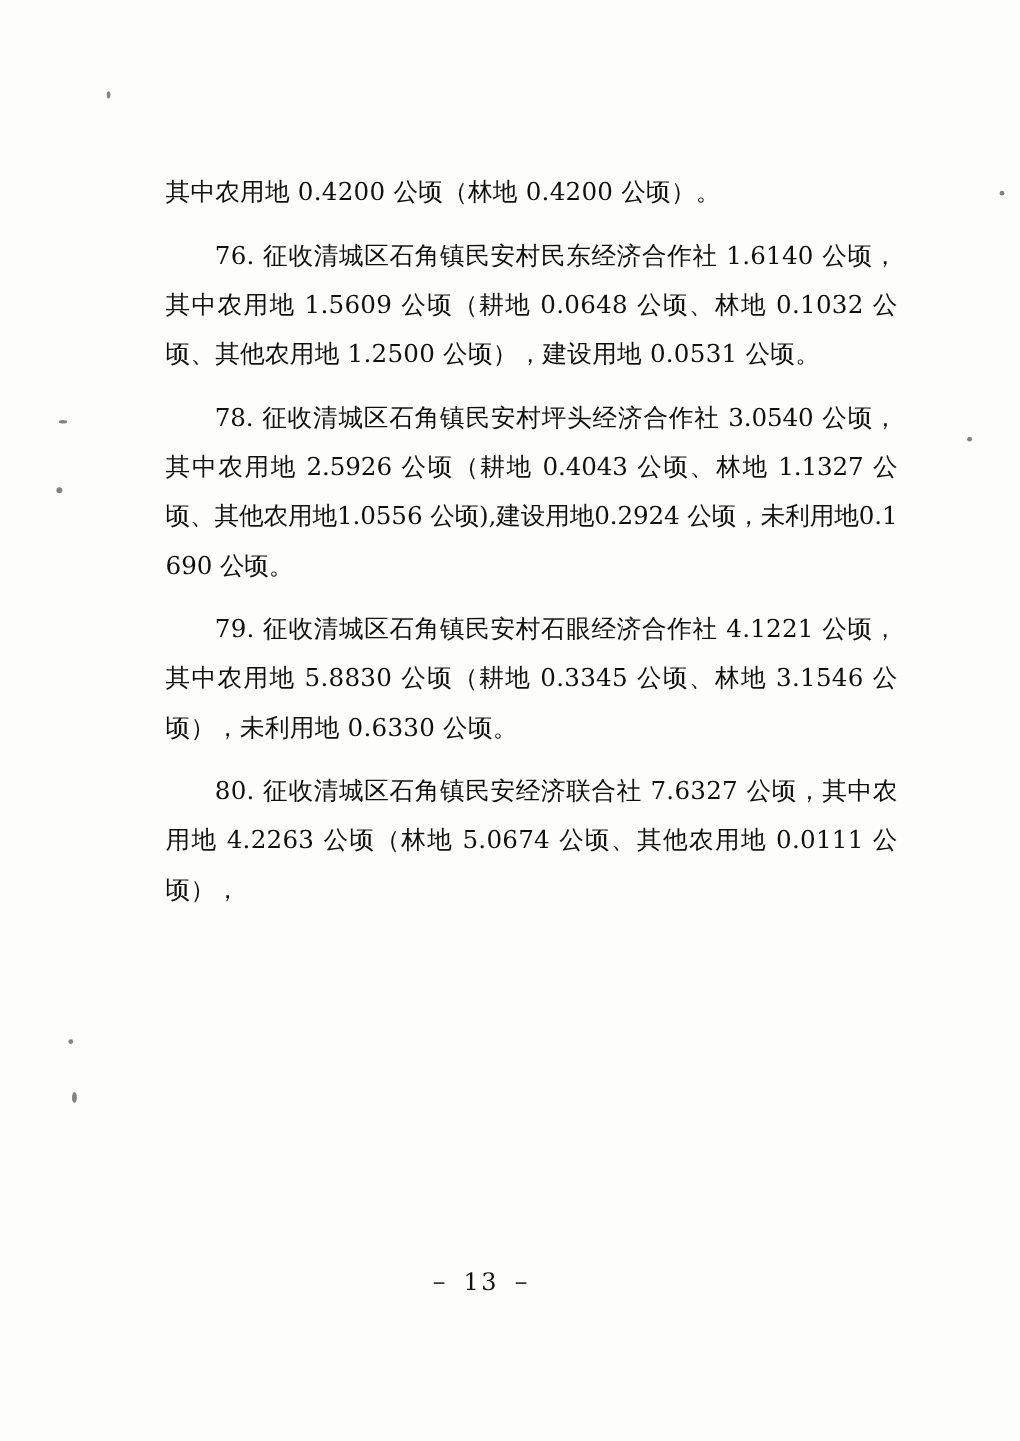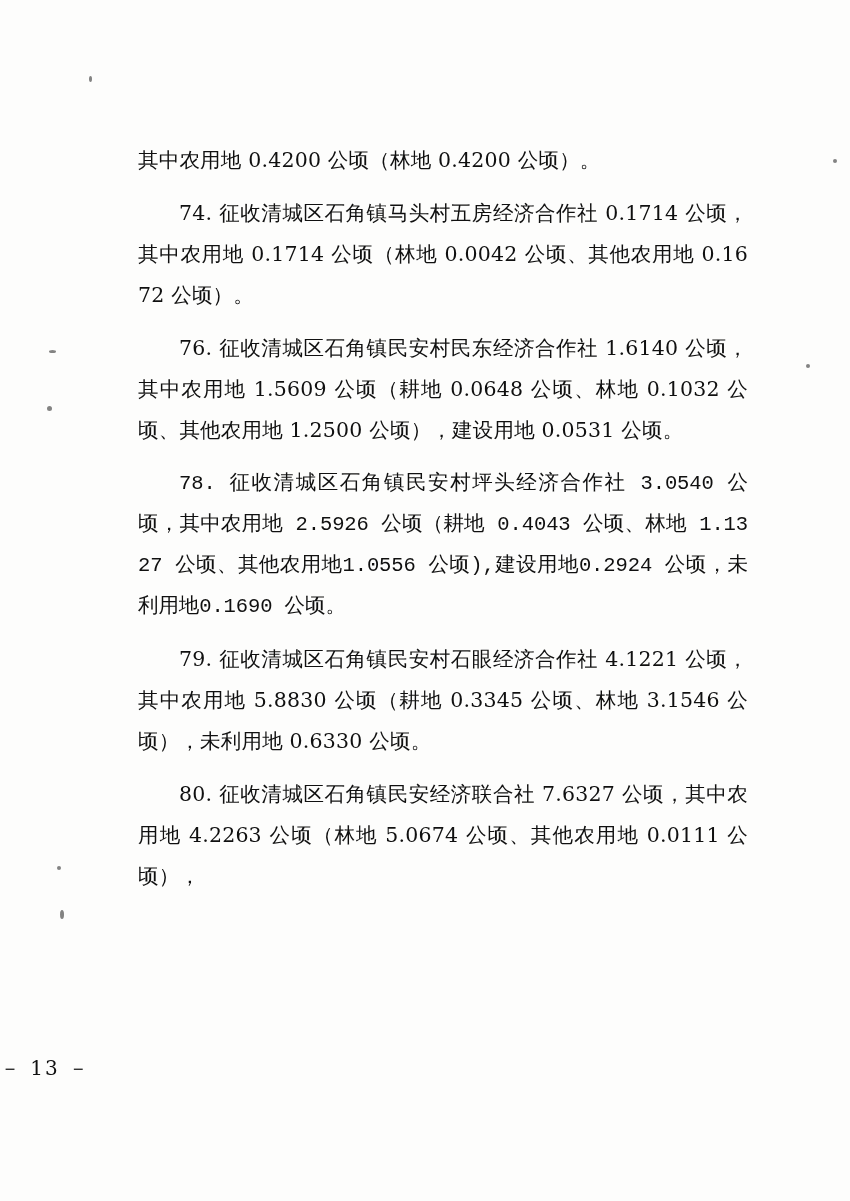--- a/index.html
+++ b/index.html
@@ -47,29 +47,28 @@
     text-align: justify;
     text-justify: inter-ideograph;
     margin: 0 0 12px 0;
     word-break: break-all;
   }
   .para.indent {
     text-indent: 41px;
   }
   .para.tight {
     letter-spacing: -0.1px;
-    font-family: Liberation Mono, monospace;
   }
 
   .footer {
     position: absolute;
     left: 0;
     top: 1055px;
     width: 850px;
-    text-align: left;
+    text-align: center;
     padding-right: 48px;
     box-sizing: border-box;
   }
   .pagenum {
     font-size: 20px;
     letter-spacing: 2px;
     font-family: "DejaVu Serif", "Liberation Serif", serif;
   }
 </style>
 </head>
@@ -80,21 +79,20 @@
   <div class="speck" style="left:89px; top:76px; width:3px; height:6px;"></div>
   <div class="speck" style="left:49px; top:350px; width:7px; height:3px;"></div>
   <div class="speck" style="left:47px; top:406px; width:5px; height:5px;"></div>
   <div class="speck" style="left:57px; top:866px; width:4px; height:4px;"></div>
   <div class="speck" style="left:60px; top:910px; width:4px; height:9px;"></div>
   <div class="speck" style="left:806px; top:364px; width:4px; height:4px;"></div>
   <div class="speck" style="left:833px; top:159px; width:4px; height:4px;"></div>
 
   <div class="content">
     <p class="para">其中农用地 0.4200 公顷（林地 0.4200 公顷）。</p>
-    <p class="para indent">74. 征收清城区石角镇马头村五房经济合作社 0.1714 公顷，其中农用地 0.1714 公顷（林地 0.0042 公顷、其他农用地 0.1672 公顷）。</p>
     <p class="para indent">76. 征收清城区石角镇民安村民东经济合作社 1.6140 公顷，其中农用地 1.5609 公顷（耕地 0.0648 公顷、林地 0.1032 公顷、其他农用地 1.2500 公顷），建设用地 0.0531 公顷。</p>
     <p class="para indent tight">78. 征收清城区石角镇民安村坪头经济合作社 3.0540 公顷，其中农用地 2.5926 公顷（耕地 0.4043 公顷、林地 1.1327 公顷、其他农用地1.0556 公顷),建设用地0.2924 公顷，未利用地0.1690 公顷。</p>
     <p class="para indent">79. 征收清城区石角镇民安村石眼经济合作社 4.1221 公顷，其中农用地 5.8830 公顷（耕地 0.3345 公顷、林地 3.1546 公顷），未利用地 0.6330 公顷。</p>
     <p class="para indent">80. 征收清城区石角镇民安经济联合社 7.6327 公顷，其中农用地 4.2263 公顷（林地 5.0674 公顷、其他农用地 0.0111 公顷），</p>
   </div>
 
   <div class="footer">
     <span class="pagenum">－ 13 －</span>
   </div>
 

